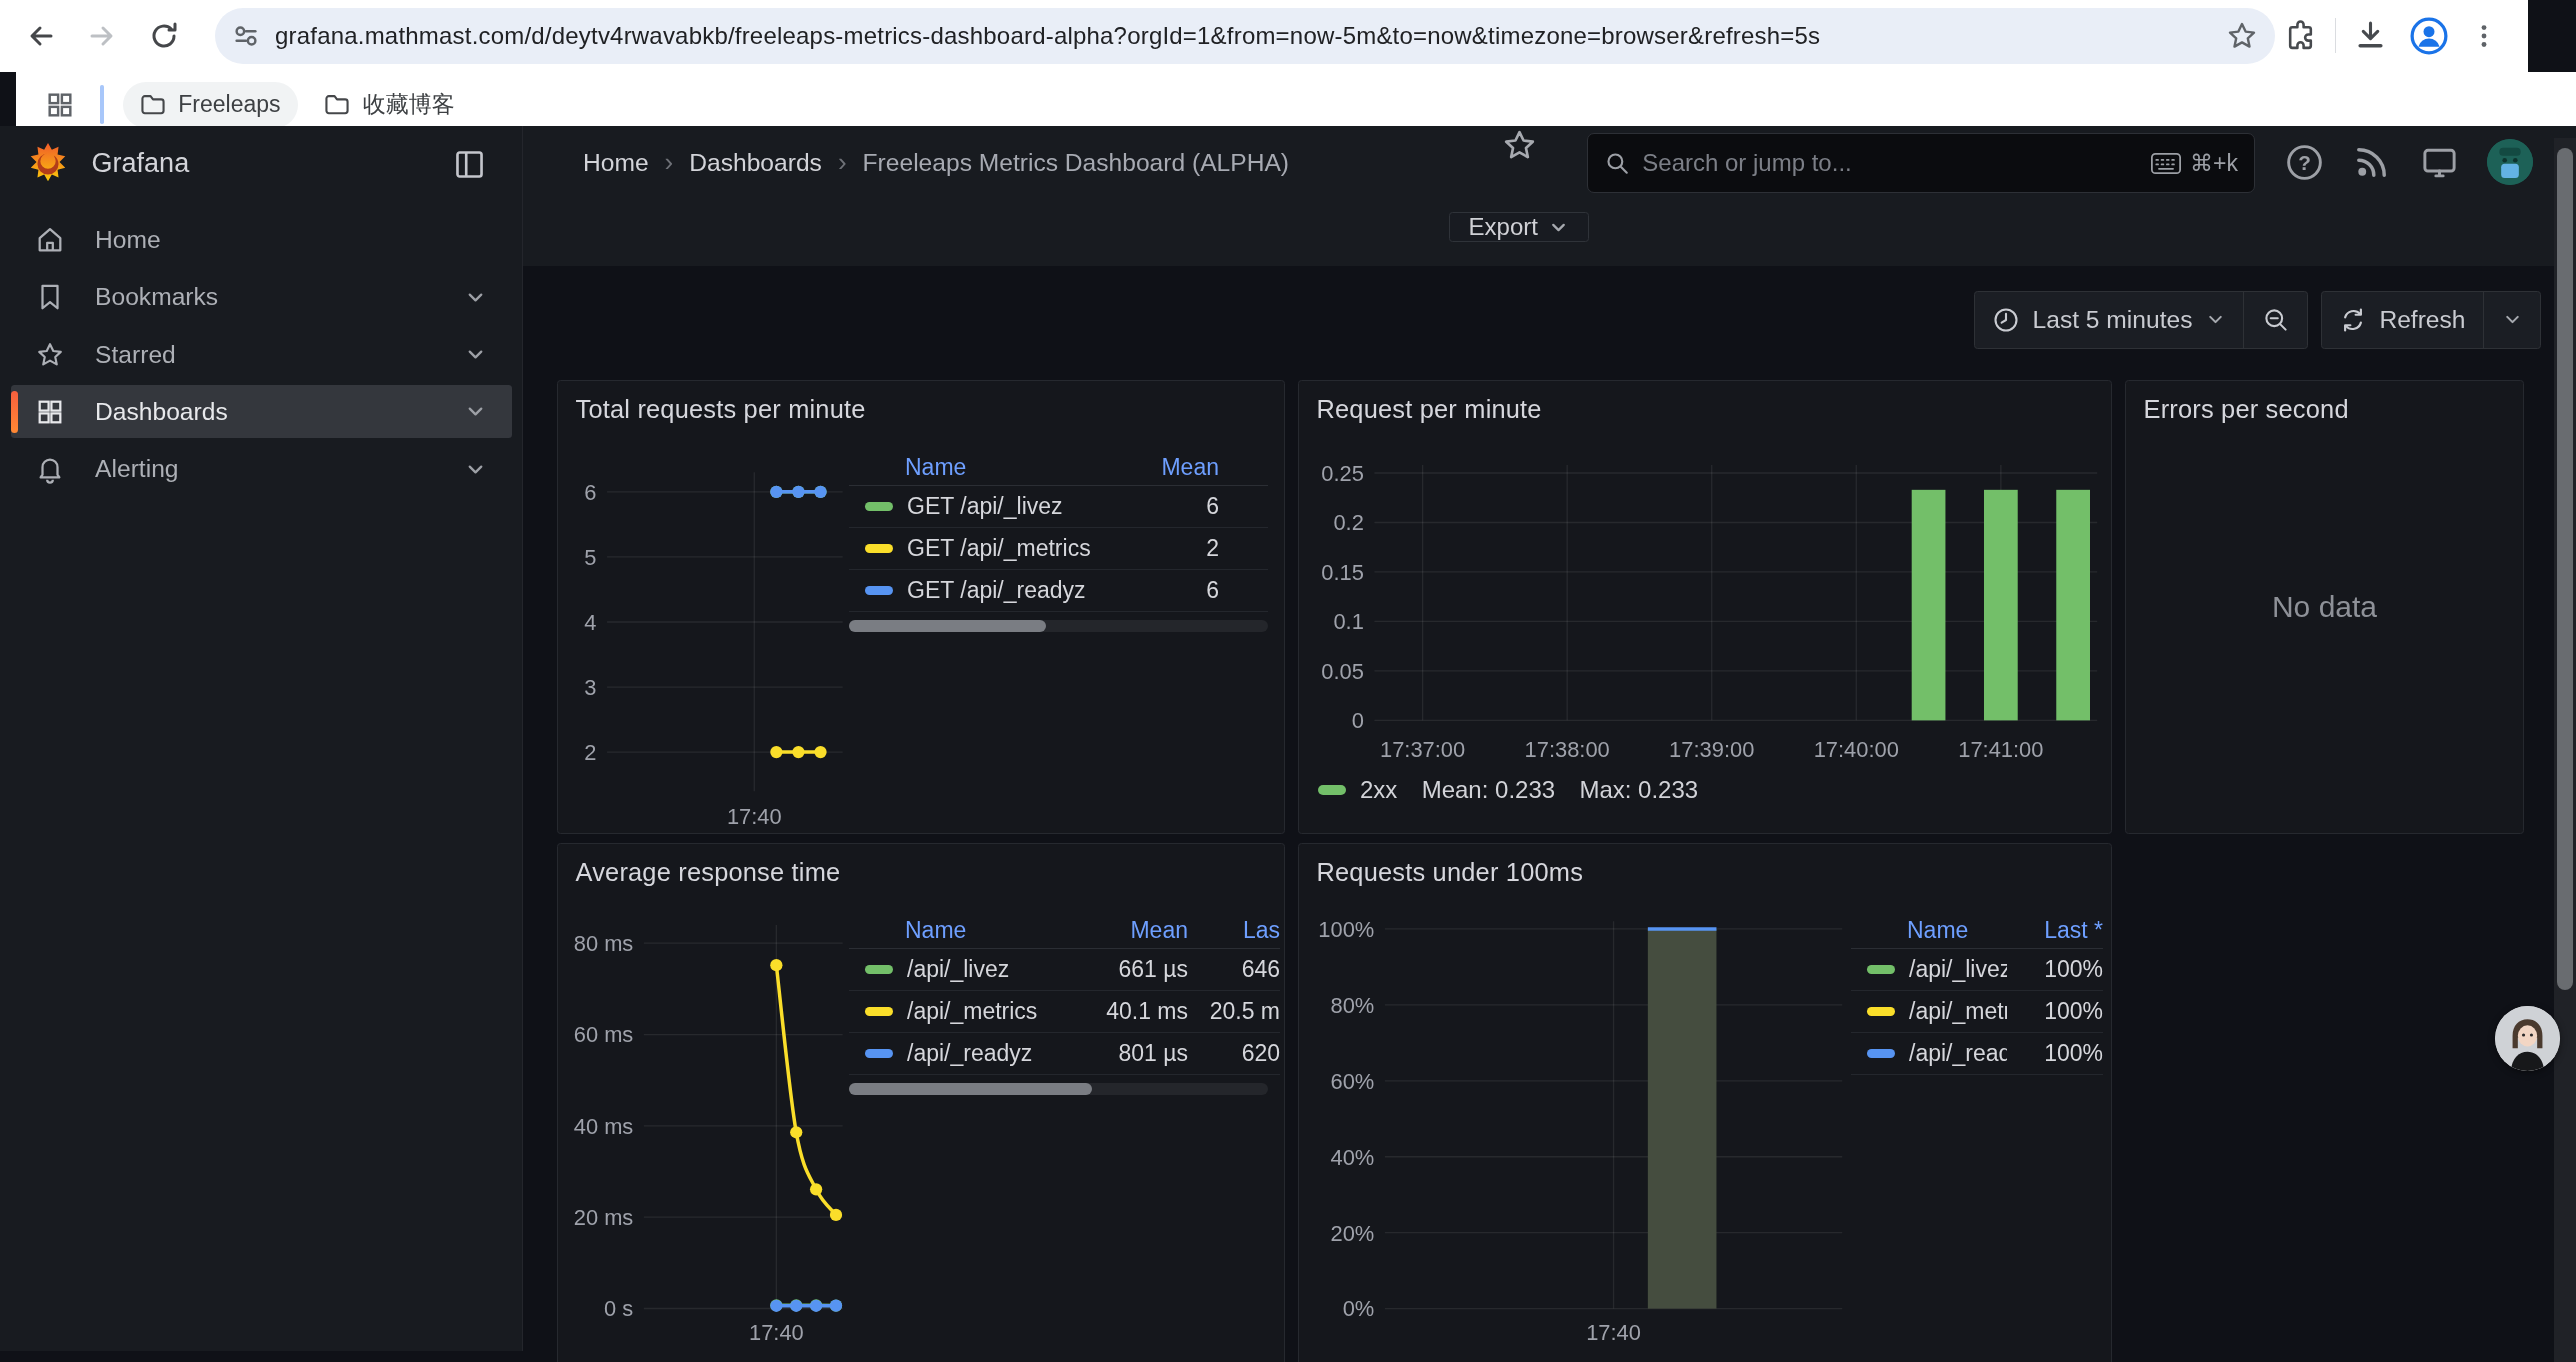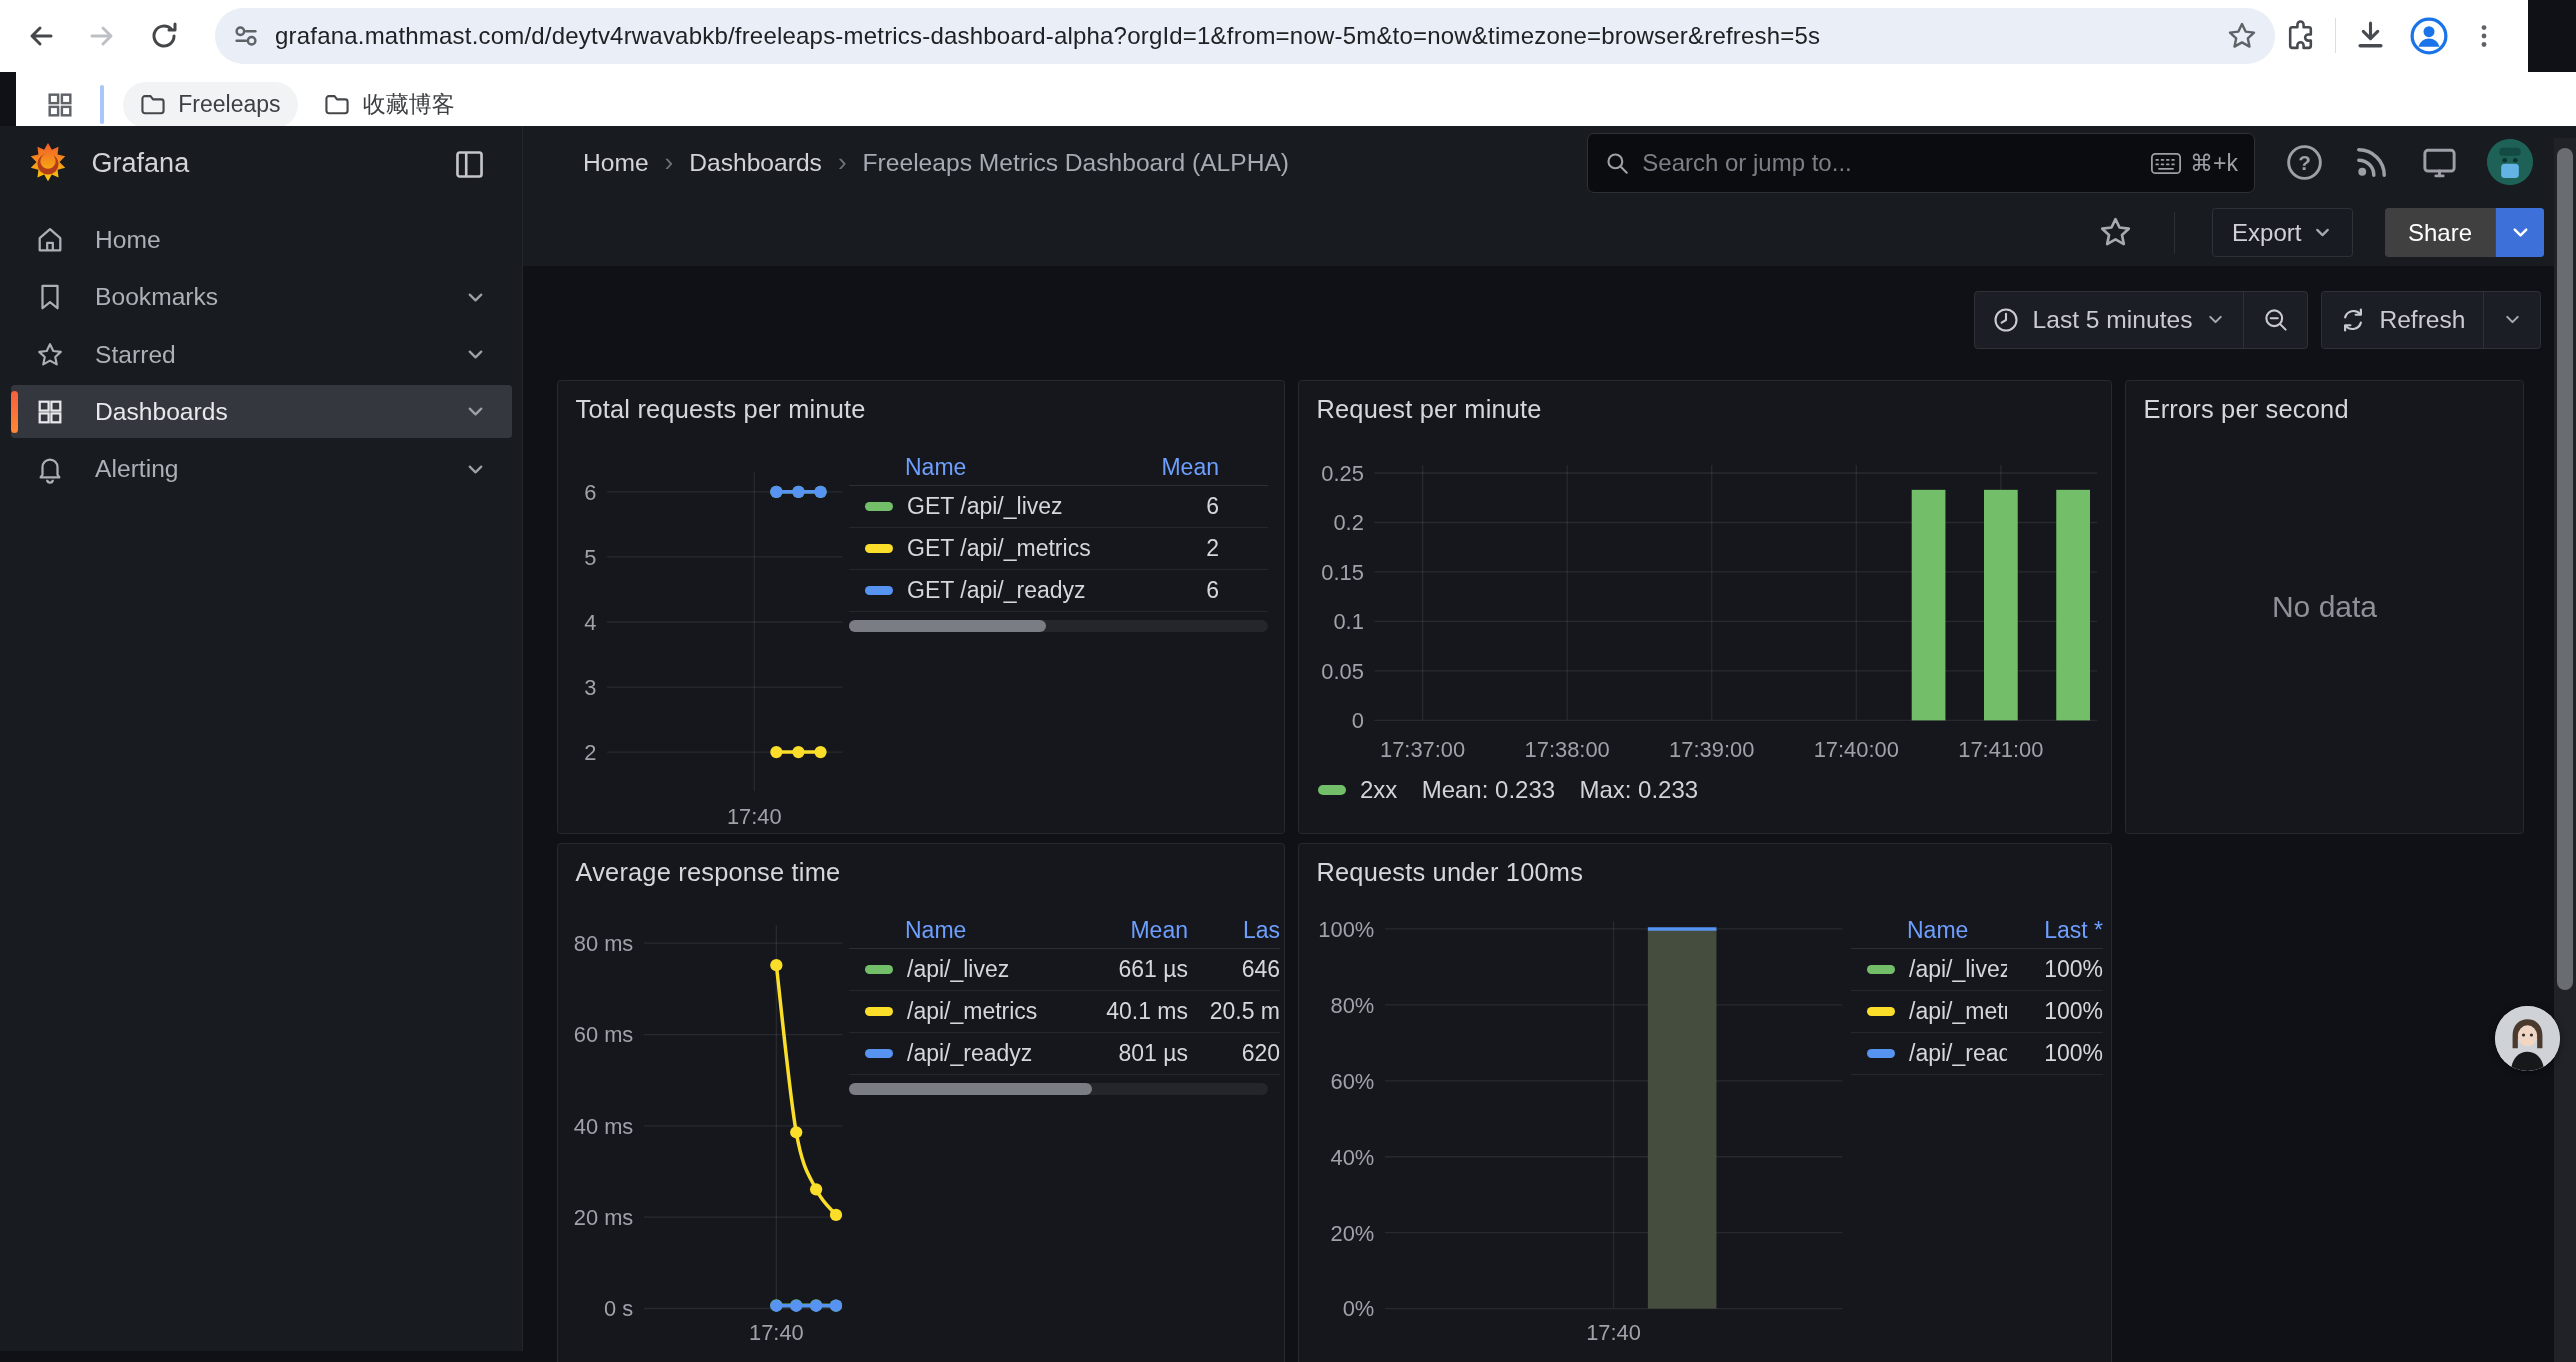--- a/index.html
+++ b/index.html
@@ -42,21 +42,21 @@
   .crumb { color:#d3d4d9; cursor:pointer; }
   .crumb.current { color:#a7aab2; cursor:default; }
   .crumb-sep { color:#6e7177; font-size:26px; }
   .searchbox { position:absolute; left:1064px; top:7px; width:668px; height:60px; background:#0b0c0f; border:0.9px solid #2d3036; border-radius:7px; display:flex; align-items:center; padding:0 16px; }
   .searchbox input { flex:1; background:transparent; border:none; outline:none; color:#cfd0d6; font-size:24px; margin-left:12.3px; font-family:"Liberation Sans",sans-serif; }
   .searchbox input::placeholder { color:#7c7f87; }
   .kbd-hint { display:flex; align-items:center; gap:8.8px; color:#9da0a6; font-size:23px; }
   .hicon { position:absolute; top:16px; width:40px; height:40px; display:flex; align-items:center; justify-content:center; background:none; border:none; cursor:pointer; }
   .havatar { position:absolute; left:1964px; top:13px; width:46px; height:46px; border-radius:50%; overflow:hidden; cursor:pointer; border:none; padding:0; background:#1d6157; }
 
-  .hrow2 { position:relative; height:68px; background:#181b20; border-bottom:0.9px solid #22252b; display:flex; align-items:center; justify-content:flex-end; padding-right:32px; gap:32px; }
+  .hrow2 { position:relative; height:68px; background:#181b20; border-bottom:0.9px solid #22252b; display:flex; align-items:center; justify-content:flex-end; padding-right:61px; gap:24px;flex-direction:column; }
   .tb-divider { width:0.9px; height:42px; background:#2c2f35; margin:0 5.3px; }
   .btn-secondary { display:flex; align-items:center; gap:10.5px; height:49px; padding:0 19px; background:#181b21; border:0.9px solid #2f3339; border-radius:3.5px; color:#d0d1d6; font-size:24px; cursor:pointer; font-family:"Liberation Sans",sans-serif; }
   .share-split { display:flex; height:49px; border-radius:3.5px; overflow:hidden; }
   .share-main { background:#404040; color:#ffffff; border:none; font-size:24px; font-weight:400; padding:0 23px; cursor:pointer; font-family:"Liberation Sans",sans-serif; }
   .share-chev { background:#3d71d9; border:none; border-left:0.9px solid rgba(0,0,0,0.35); width:49px; display:flex; align-items:center; justify-content:center; cursor:pointer; }
   .icon-btn { background:none; border:none; cursor:pointer; display:flex; align-items:center; justify-content:center; width:42px; height:42px; }
 
   .canvas { position:absolute; left:0; top:140px; width:2053px; height:1085px; background:#0f1117; }
   .timebar { position:absolute; top:24.6px; right:35px; display:flex; gap:12.3px; }
   .tgroup { display:flex; align-items:center; height:58px; background:#1b1e24; border:0.9px solid #2e3136; border-radius:3.5px; overflow:hidden; }

